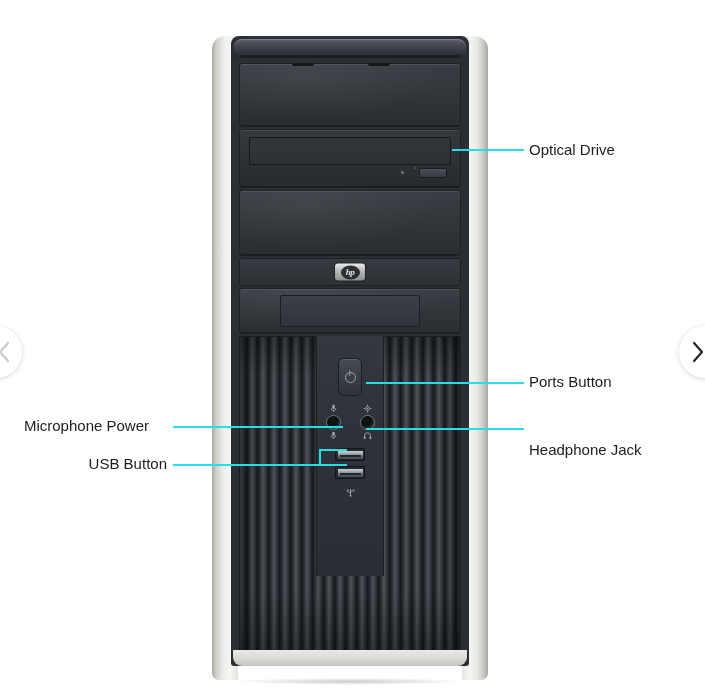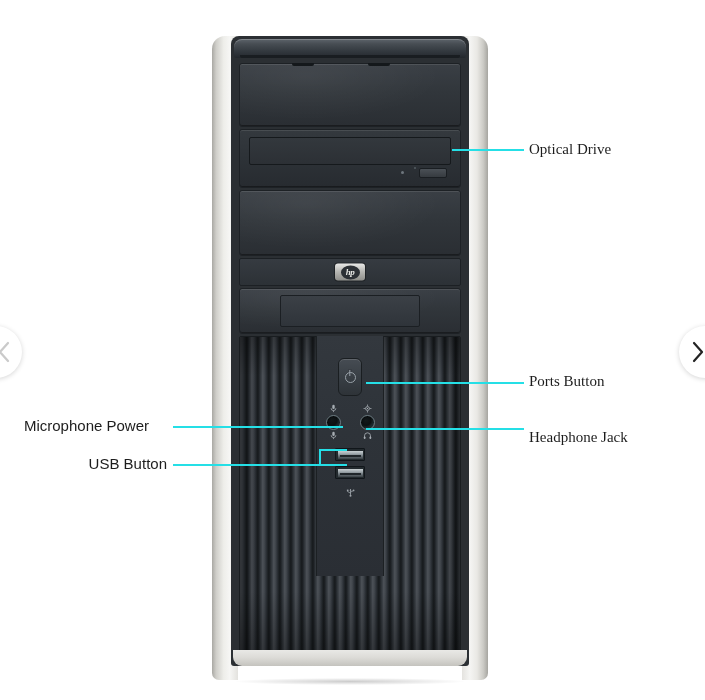--- a/index.html
+++ b/index.html
@@ -424,21 +424,21 @@
     pointer-events: none;
   }
   .callout-label {
     position: absolute;
     font-size: 15px;
     line-height: 1;
     color: #1d1d1d;
     white-space: nowrap;
     pointer-events: auto;
   }
-  .lbl-right { text-align: left; font-family: Liberation Serif, serif; }
+  .lbl-right { text-align: left; }
   .lbl-left  { text-align: right; }
 
   .leader {
     position: absolute;
     background: #25dfe6;
     pointer-events: auto;
   }
   .leader-h { height: 2px; }
   .leader-v { width: 2px; }
 </style>
@@ -565,21 +565,21 @@
 
   <div id="annotations">
 
     <div class="leader leader-h" style="left:452px; top:149px; width:72px;"></div>
     <div class="callout-label lbl-right" style="left:529px; top:142px;">Optical Drive</div>
 
     <div class="leader leader-h" style="left:366px; top:382px; width:158px;"></div>
     <div class="callout-label lbl-right" style="left:529px; top:374px;">Ports Button</div>
 
     <div class="leader leader-h" style="left:366px; top:428px; width:158px;"></div>
-    <div class="callout-label lbl-right" style="left:529px; top:430px;">Headphone Jack</div>
+    <div class="callout-label lbl-right" style="left:529px; top:442px;">Headphone Jack</div>
 
     <div class="leader leader-h" style="left:173px; top:426px; width:170px;"></div>
     <div class="callout-label lbl-left" style="right:556px; top:418px;">Microphone Power</div>
 
     <div class="leader leader-h" style="left:173px; top:464px; width:148px;"></div>
     <div class="leader leader-v" style="left:319px; top:449px; height:17px;"></div>
     <div class="leader leader-h" style="left:319px; top:449px; width:28px;"></div>
     <div class="leader leader-h" style="left:319px; top:464px; width:28px;"></div>
     <div class="callout-label lbl-left" style="right:538px; top:456px;">USB Button</div>
 

